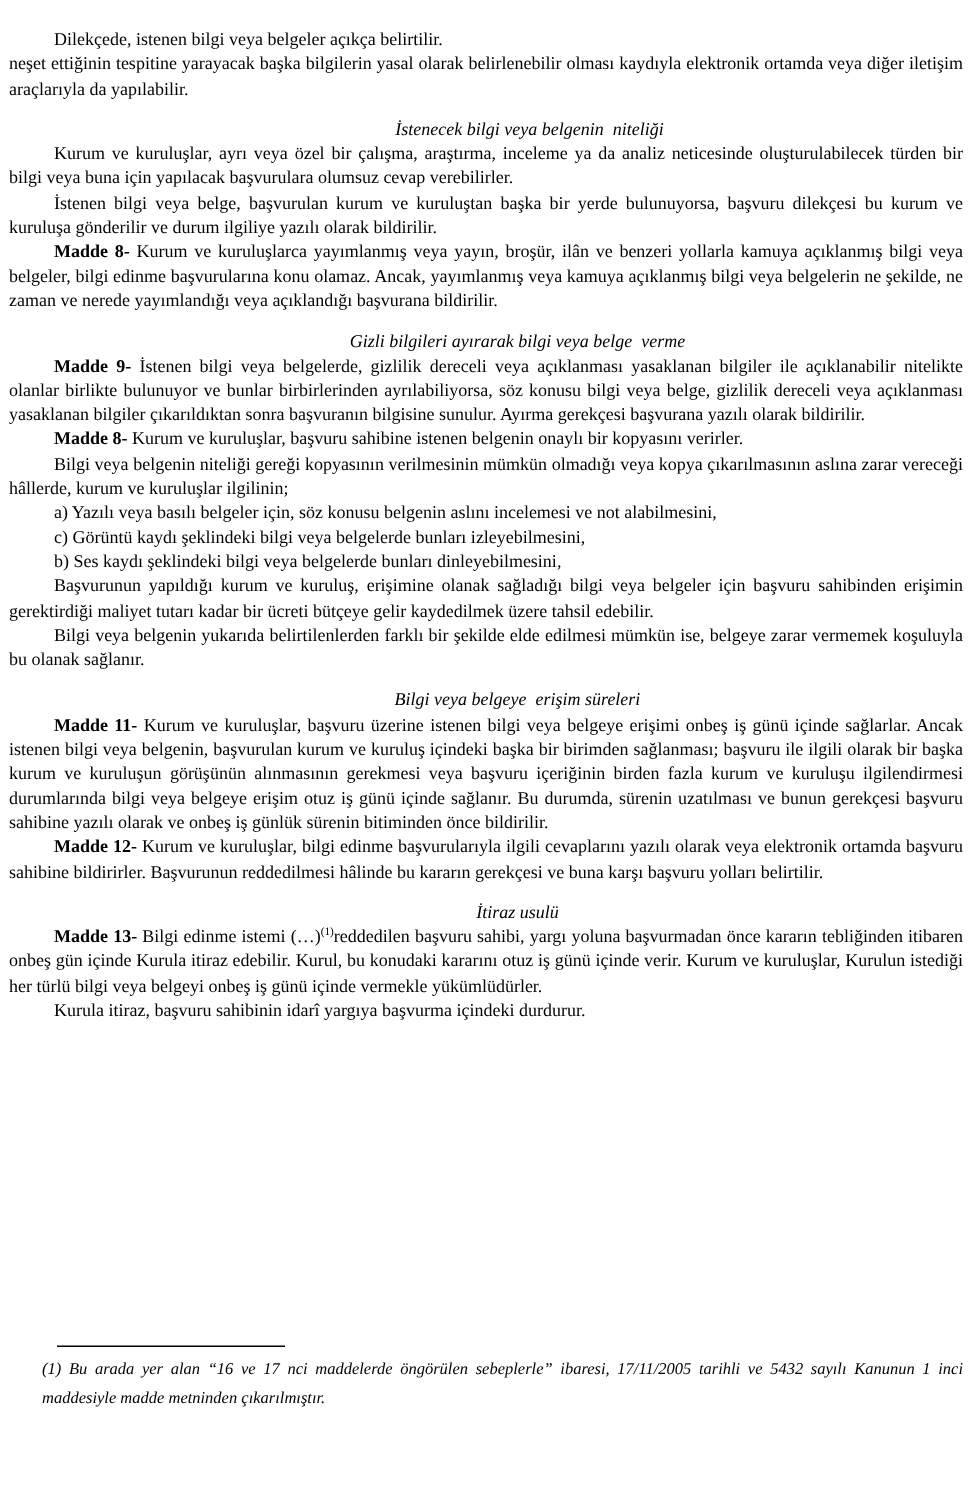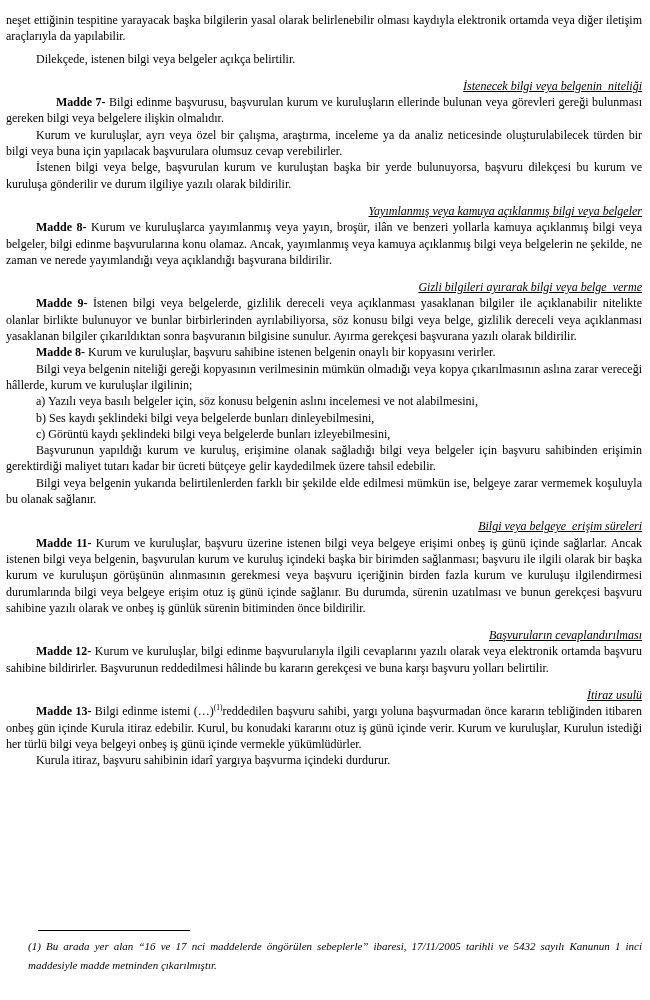--- a/index.html
+++ b/index.html
@@ -21,79 +21,75 @@
   p { margin: 0; padding: 0; }
   .body   { text-indent: 30px; }
   .first  { text-indent: 0; }
   .sp     { margin-top: 6px; }
   .madde7 { text-indent: 50px; }
   .madde  { font-weight: bold; }
   .heading {
     font-style: italic;
     margin: 11px 0 0 42px;
     text-indent: 0;
-    text-align: right;
+    text-align: center;
     white-space: pre-wrap;
-    text-decoration: underline;
   }
   .hx1 { margin-left: 58px; }
   .hx2 { margin-left: 48px; }
   sup.fnref {
     font-size: 7.5px;
     vertical-align: super;
     line-height: 0;
   }
   .footnote-block {
     position: absolute;
     left: 28px;
     right: 8px;
-    top: 930px;
+    top: 897px;
     font-style: italic;
     font-size: 11px;
     line-height: 18.5px;
     text-align: justify;
   }
   .footnote-rule {
     width: 152px;
     height: 0;
     border-top: 1px solid #000000;
     margin: 0 0 6px 10px;
   }
 </style>
 </head>
 <body>
 
 <div class="page">
 
+  <p class="body sp">Dilekçede, istenen bilgi veya belgeler açıkça belirtilir.</p>
   <p class="body first">neşet ettiğinin tespitine yarayacak başka bilgilerin yasal olarak belirlenebilir olması kaydıyla elektronik ortamda veya diğer iletişim araçlarıyla da yapılabilir.</p>
-  <p class="body sp">Dilekçede, istenen bilgi veya belgeler açıkça belirtilir.</p>
 
   <p class="heading hx1">İstenecek bilgi veya belgenin  niteliği</p>
-  <p class="body madde7"><b class="madde">Madde 7-</b><span> Bilgi edinme başvurusu, başvurulan kurum ve kuruluşların ellerinde bulunan veya görevleri gereği bulunması gereken bilgi veya  belgelere ilişkin olmalıdır.</span></p>
   <p class="body">Kurum ve kuruluşlar, ayrı veya özel bir çalışma, araştırma, inceleme ya da analiz neticesinde oluşturulabilecek türden bir bilgi veya buna için yapılacak başvurulara olumsuz cevap verebilirler.</p>
   <p class="body">İstenen bilgi veya belge, başvurulan kurum ve kuruluştan başka bir yerde bulunuyorsa, başvuru dilekçesi bu kurum ve kuruluşa gönderilir ve durum ilgiliye yazılı olarak bildirilir.</p>
 
-  <p class="heading hx2">Yayımlanmış veya kamuya açıklanmış bilgi veya belgeler</p>
   <p class="body"><b class="madde">Madde 8-</b><span> Kurum ve kuruluşlarca yayımlanmış veya yayın, broşür, ilân ve benzeri yollarla kamuya açıklanmış bilgi veya belgeler, bilgi edinme başvurularına konu olamaz. Ancak, yayımlanmış veya kamuya açıklanmış bilgi veya belgelerin ne şekilde, ne zaman ve nerede yayımlandığı veya açıklandığı başvurana bildirilir.</span></p>
 
   <p class="heading">Gizli bilgileri ayırarak bilgi veya belge  verme</p>
   <p class="body"><b class="madde">Madde 9-</b><span> İstenen bilgi veya belgelerde, gizlilik dereceli veya açıklanması yasaklanan bilgiler ile açıklanabilir nitelikte olanlar birlikte bulunuyor ve bunlar birbirlerinden ayrılabiliyorsa, söz konusu bilgi veya belge, gizlilik dereceli veya açıklanması yasaklanan bilgiler çıkarıldıktan sonra başvuranın bilgisine sunulur. Ayırma gerekçesi başvurana yazılı olarak bildirilir.</span></p>
 
   <p class="body"><b class="madde">Madde 8-</b><span> Kurum ve kuruluşlar, başvuru sahibine istenen belgenin onaylı bir kopyasını verirler.</span></p>
   <p class="body">Bilgi veya belgenin niteliği gereği kopyasının verilmesinin mümkün olmadığı veya kopya çıkarılmasının aslına zarar vereceği hâllerde, kurum ve kuruluşlar ilgilinin;</p>
   <p class="body">a) Yazılı veya basılı belgeler için, söz konusu belgenin aslını incelemesi ve not alabilmesini,</p>
+  <p class="body">c) Görüntü kaydı şeklindeki bilgi veya belgelerde bunları izleyebilmesini,</p>
   <p class="body">b) Ses kaydı şeklindeki bilgi veya belgelerde bunları dinleyebilmesini,</p>
-  <p class="body">c) Görüntü kaydı şeklindeki bilgi veya belgelerde bunları izleyebilmesini,</p>
   <p class="body">Başvurunun yapıldığı kurum ve kuruluş, erişimine olanak sağladığı bilgi veya belgeler için başvuru sahibinden erişimin gerektirdiği maliyet tutarı kadar bir ücreti bütçeye gelir kaydedilmek üzere tahsil edebilir.</p>
   <p class="body">Bilgi veya belgenin yukarıda belirtilenlerden farklı bir şekilde elde edilmesi mümkün ise, belgeye zarar vermemek koşuluyla bu olanak sağlanır.</p>
 
   <p class="heading">Bilgi veya belgeye  erişim süreleri</p>
   <p class="body"><b class="madde">Madde 11-</b><span> Kurum ve kuruluşlar, başvuru üzerine istenen bilgi veya belgeye erişimi onbeş iş günü içinde sağlarlar. Ancak istenen bilgi veya belgenin, başvurulan kurum ve kuruluş içindeki başka bir birimden sağlanması; başvuru ile ilgili olarak bir başka kurum ve kuruluşun görüşünün alınmasının gerekmesi veya başvuru içeriğinin birden fazla kurum ve kuruluşu ilgilendirmesi durumlarında bilgi veya belgeye erişim otuz iş günü içinde sağlanır. Bu durumda, sürenin uzatılması ve bunun gerekçesi başvuru sahibine yazılı olarak ve onbeş iş günlük sürenin bitiminden önce bildirilir.</span></p>
 
-  <p class="heading">Başvuruların cevaplandırılması</p>
   <p class="body"><b class="madde">Madde 12-</b><span> Kurum ve kuruluşlar, bilgi edinme başvurularıyla ilgili cevaplarını yazılı olarak veya elektronik ortamda başvuru sahibine bildirirler. Başvurunun reddedilmesi hâlinde bu kararın gerekçesi ve buna karşı başvuru yolları belirtilir.</span></p>
 
   <p class="heading">İtiraz usulü</p>
   <p class="body"><b class="madde">Madde 13-</b><span> Bilgi edinme istemi (…)</span><sup class="fnref">(1)</sup><span>reddedilen başvuru sahibi, yargı yoluna başvurmadan önce kararın tebliğinden itibaren onbeş gün içinde Kurula itiraz edebilir. Kurul, bu konudaki kararını otuz iş günü içinde verir. Kurum ve kuruluşlar, Kurulun istediği her türlü bilgi veya belgeyi onbeş iş günü içinde vermekle yükümlüdürler.</span></p>
   <p class="body">Kurula itiraz, başvuru sahibinin idarî yargıya başvurma içindeki durdurur.</p>
 
   <div class="footnote-block">
     <div class="footnote-rule"></div>
     <p class="first"><span>(1)</span><span> Bu arada yer alan “16 ve 17 nci maddelerde öngörülen sebeplerle” ibaresi, 17/11/2005 tarihli ve 5432 sayılı Kanunun 1 inci maddesiyle madde metninden çıkarılmıştır.</span></p>
   </div>

